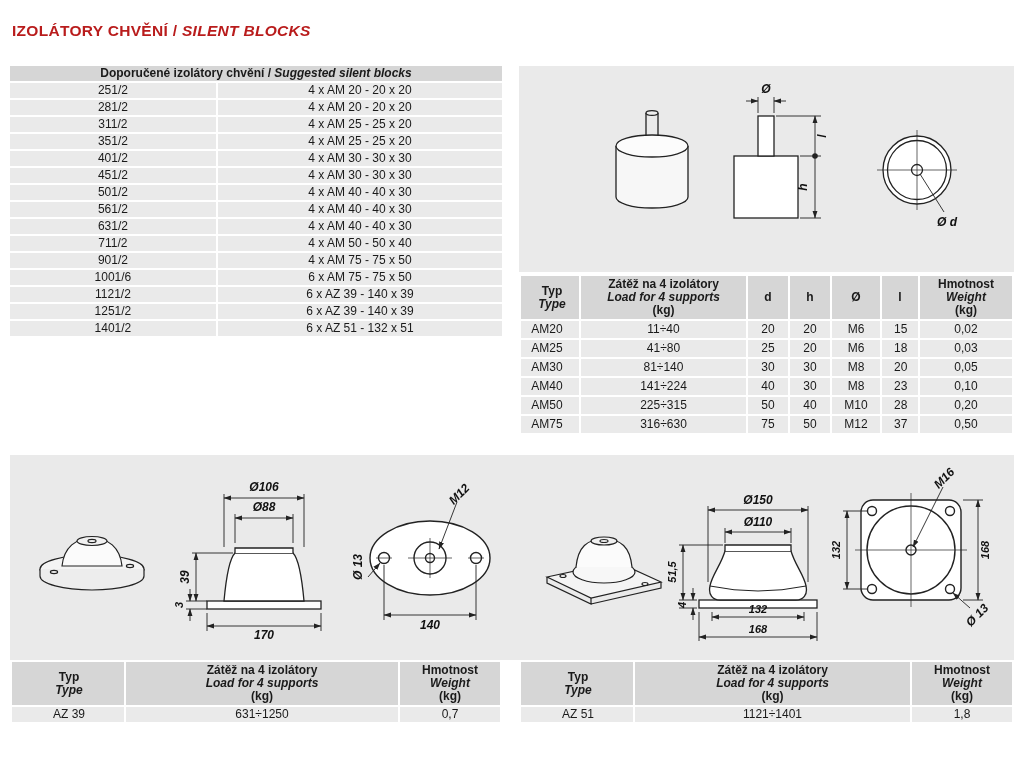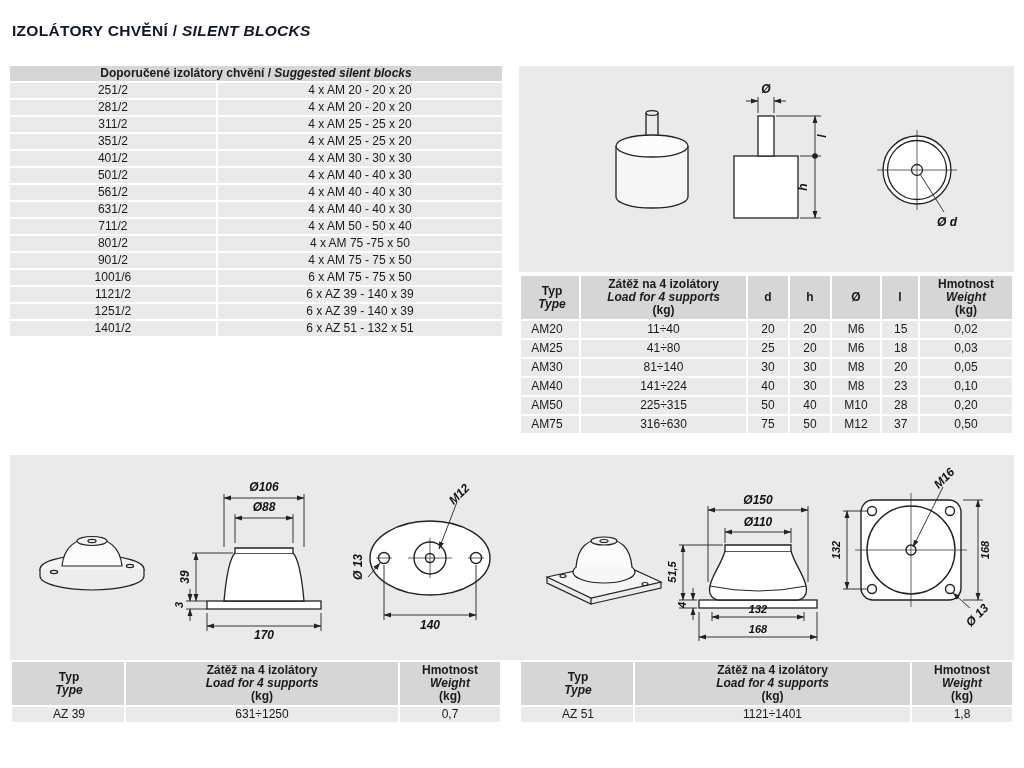--- a/index.html
+++ b/index.html
@@ -1,18 +1,18 @@
 <!DOCTYPE html>
 <html><head>
 <meta charset="utf-8">
 <style>
   html,body{margin:0;padding:0}
   body{width:1024px;height:768px;background:#fff;font-family:"Liberation Sans",sans-serif;color:#1a1a1a}
   .page{position:relative;width:1024px;height:768px;background:#fff;overflow:hidden}
-  .page-title{position:absolute;left:12px;top:22px;font-size:15.5px;font-weight:bold;color:#0f172a;letter-spacing:.3px}
+  .page-title{position:absolute;left:12px;top:22px;font-size:15.5px;font-weight:bold;color:#b91c1c;letter-spacing:.3px}
   .it{font-style:italic}
   table.blk{border-collapse:separate;border-spacing:2px;table-layout:fixed;position:absolute;background:#fff}
   .blk th,.blk td{background:#eaeaea;font-size:12px;line-height:13px;padding:1px 4px;text-align:center;vertical-align:middle;overflow:hidden;white-space:nowrap}
   .blk th{background:#d6d6d6;font-weight:bold}
   .blk th.ttl{font-size:12px}
   .al{text-align:left;padding-left:6px!important}
   .suggested{left:8px;top:64px;width:496px}
   .am-table{left:519px;top:274px;width:495px}
   .am-table th{padding:2px}
   .am-table td{padding:2px 12px}
@@ -59,38 +59,38 @@
         </tr>
     <tr>
           <td>351/2</td>
           <td>4 x AM 25 - 25 x 20</td>
         </tr>
     <tr>
           <td>401/2</td>
           <td>4 x AM 30 - 30 x 30</td>
         </tr>
     <tr>
+          <td>451/2</td>
+          <td>4 x AM 30 - 30 x 30</td>
+        </tr>
+    <tr>
           <td>501/2</td>
           <td>4 x AM 40 - 40 x 30</td>
         </tr>
     <tr>
           <td>561/2</td>
           <td>4 x AM 40 - 40 x 30</td>
         </tr>
     <tr>
           <td>631/2</td>
           <td>4 x AM 40 - 40 x 30</td>
         </tr>
     <tr>
           <td>711/2</td>
           <td>4 x AM 50 - 50 x 40</td>
-        </tr>
-    <tr>
-          <td>801/2</td>
-          <td>4 x AM 75 -75 x 50</td>
         </tr>
     <tr>
           <td>901/2</td>
           <td>4 x AM 75 - 75 x 50</td>
         </tr>
     <tr>
           <td>1001/6</td>
           <td>6 x AM 75 - 75 x 50</td>
         </tr>
     <tr>

